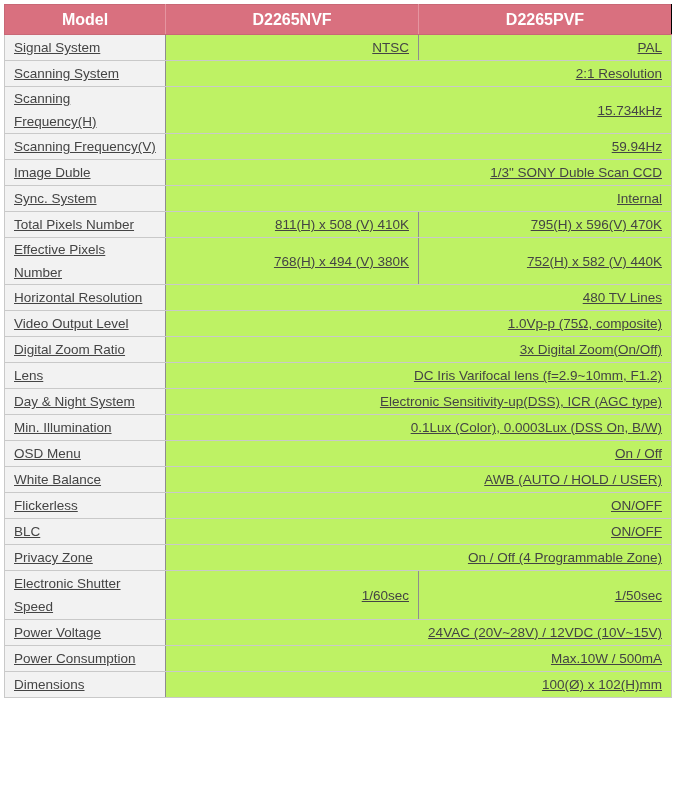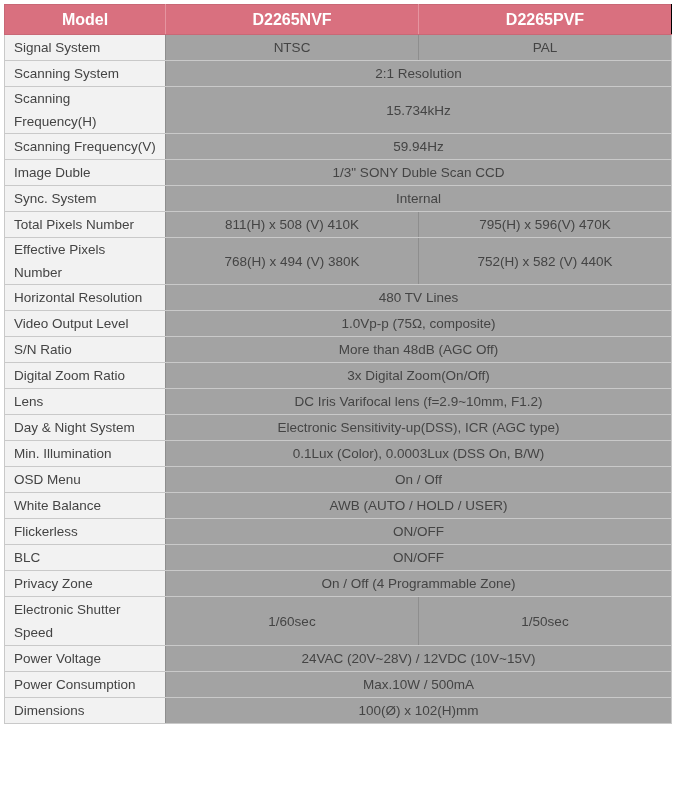--- a/index.html
+++ b/index.html
@@ -29,29 +29,30 @@
     border-right: 1px solid #e595a0;
   }
   .spec-table th:first-child { border-left: 1px solid #c86876; }
   .spec-table th:last-child { border-right: 1px solid #000000; }
   .spec-table td {
     border: 1px solid #c9c9c9;
     height: 25px;
     padding: 0 9px;
     line-height: 23px;
     vertical-align: middle;
+    text-decoration: underline;
   }
   .spec-table td.label {
     background: #f2f2f2;
     text-align: left;
     border-right: 1px solid #8e8e8e;
   }
   .spec-table td.val {
-    background: #a3a3a3;
-    text-align: center;
+    background: #bef264;
+    text-align: right;
   }
   .spec-table td.val.split-a { border-right: 1px solid #8e8e8e; }
   .spec-table tr.tall td { height: 48px; }
 </style>
 </head>
 <body>
 
 <table class="spec-table">
   <colgroup>
     <col class="c-label">
@@ -103,24 +104,20 @@
     </tr>
     <tr>
       <td class="label">Horizontal Resolution</td>
       <td class="val" colspan="2">480 TV Lines</td>
     </tr>
     <tr>
       <td class="label">Video Output Level</td>
       <td class="val" colspan="2">1.0Vp-p (75Ω, composite)</td>
     </tr>
     <tr>
-      <td class="label">S/N Ratio</td>
-      <td class="val" colspan="2">More than 48dB (AGC Off)</td>
-    </tr>
-    <tr>
       <td class="label">Digital Zoom Ratio</td>
       <td class="val" colspan="2">3x Digital Zoom(On/Off)</td>
     </tr>
     <tr>
       <td class="label">Lens</td>
       <td class="val" colspan="2">DC Iris Varifocal lens (f=2.9~10mm, F1.2)</td>
     </tr>
     <tr>
       <td class="label">Day &amp; Night System</td>
       <td class="val" colspan="2">Electronic Sensitivity-up(DSS), ICR (AGC type)</td>

